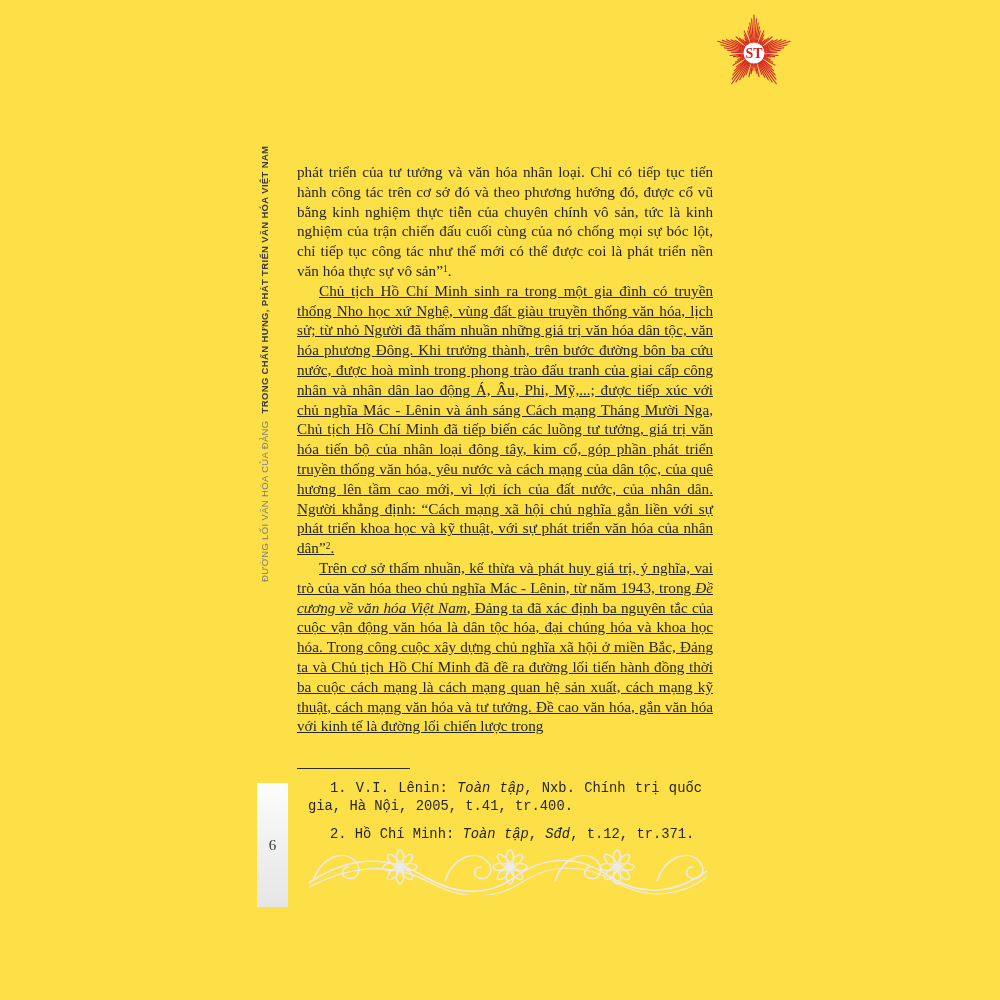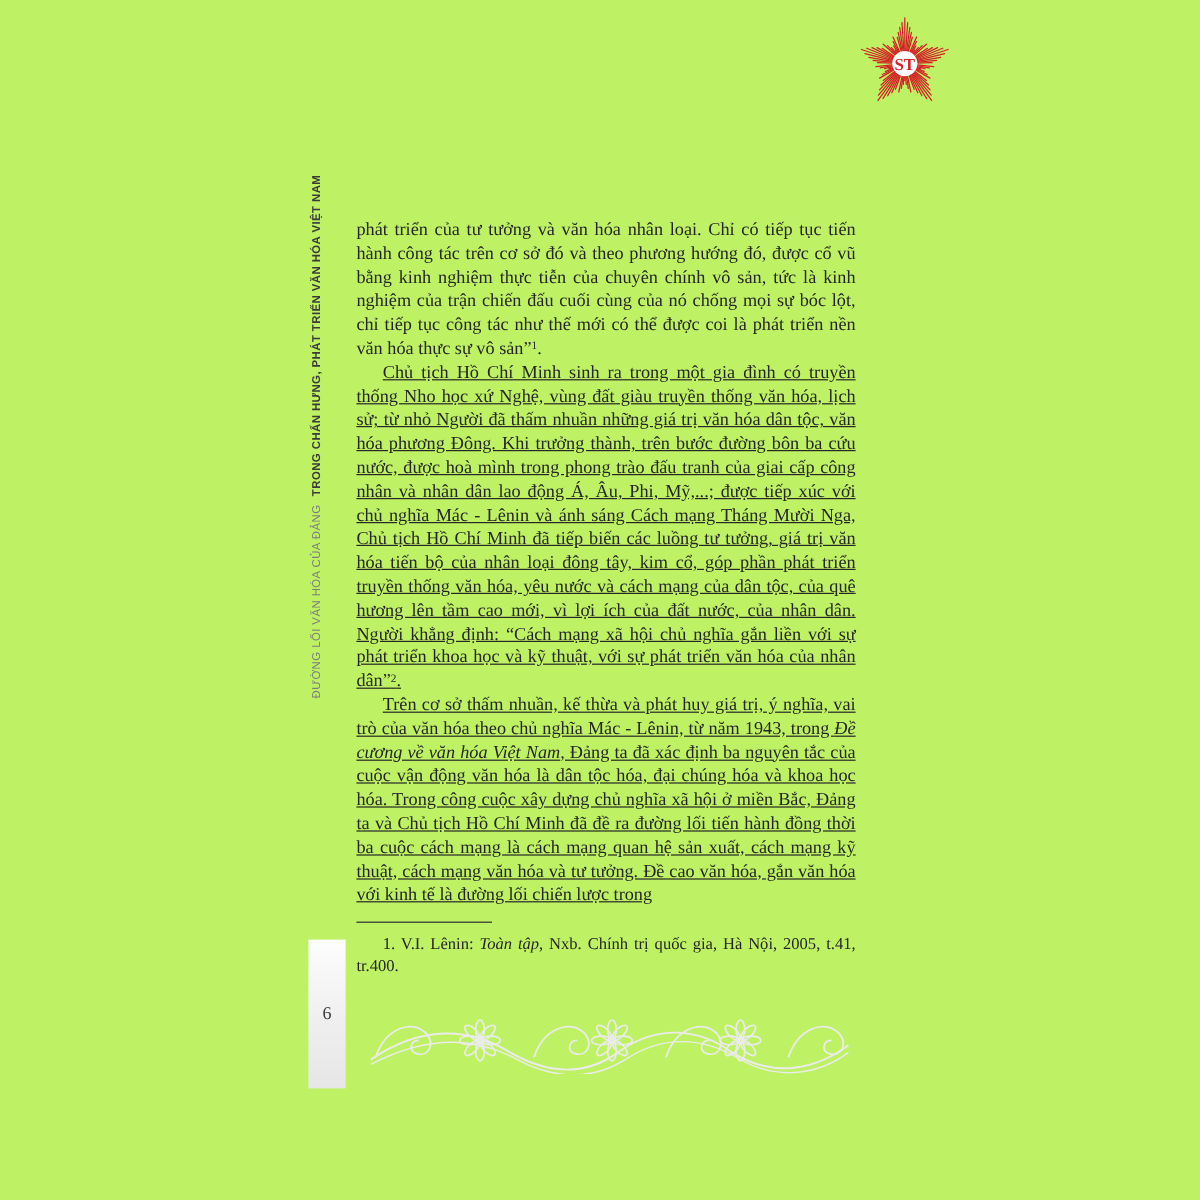--- a/index.html
+++ b/index.html
@@ -1,45 +1,45 @@
 <!DOCTYPE html>
 <html><head>
 <meta charset="utf-8">
 <style>
   html,body{margin:0;padding:0;background:#ffffff;}
   .page{
-    position:relative;width:1000px;height:1000px;background:#bef264;overflow:hidden;
+    position:relative;width:1000px;height:1000px;background:#fde047;overflow:hidden;
     font-family:"Liberation Serif",serif;color:#262626;
   }
   
   .logo{position:absolute;left:712px;top:13px;width:84px;height:80px;}
   
   .spine{
     position:absolute;left:256px;top:582px;width:402px;height:18px;
     transform:rotate(-90deg);transform-origin:0 0;
     font-family:"Liberation Sans",sans-serif;font-size:9.5px;letter-spacing:.35px;
     white-space:nowrap;color:#7c7c7c;line-height:18px;
   }
   .spine .spine-bold{color:#3a3a3a;font-weight:bold;margin-left:7px;}
   
   .body-text{
     position:absolute;left:297px;top:162px;width:416px;
-    font-size:15.2px;line-height:19.8px;text-align:justify;margin-top:20px;
+    font-size:15.2px;line-height:19.8px;text-align:justify;
   }
   .body-text p{margin:0;}
   .body-text p.indent{text-indent:22px;text-decoration:underline;}
   .run-i{font-style:italic;}
   .run-sup{font-size:.62em;position:relative;top:-.45em;line-height:0;}
   
   .footnotes{
     position:absolute;left:297px;top:768px;width:416px;
     font-size:13.8px;line-height:17.6px;text-align:justify;
   }
   .fn-rule{width:113px;height:0;border-top:1.3px solid #2f2f2f;margin:0 0 9px 0;}
-  .footnotes p{margin:0;text-indent:22px;}
+  .footnotes p{margin:11px;text-indent:22px;font-family:Liberation Mono, monospace;}
   
   .pagenum-strip{
     position:absolute;left:257px;top:783px;width:31px;height:124px;
     background:linear-gradient(180deg,#fdfdfd 0%,#efefef 55%,#e6e6e6 100%);
     display:flex;align-items:center;justify-content:center;
     font-size:15px;color:#3a3a3a;
   }
   
   .ornament{position:absolute;left:305px;top:837px;width:406px;height:58px;}
 </style>
@@ -142,20 +142,21 @@
   <div class="body-text" id="body-text">
       <p><span class="run-n">phát triển của tư tưởng và văn hóa nhân loại. Chỉ có tiếp tục tiến hành công tác trên cơ sở đó và theo phương hướng đó, được cổ vũ bằng kinh nghiệm thực tiễn của chuyên chính vô sản, tức là kinh nghiệm của trận chiến đấu cuối cùng của nó chống mọi sự bóc lột, chỉ tiếp tục công tác như thế mới có thể được coi là phát triển nền văn hóa thực sự vô sản”</span><span class="run-sup">1</span><span class="run-n">.</span></p>
       <p class="indent"><span class="run-n">Chủ tịch Hồ Chí Minh sinh ra trong một gia đình có truyền thống Nho học xứ Nghệ, vùng đất giàu truyền thống văn hóa, lịch sử; từ nhỏ Người đã thấm nhuần những giá trị văn hóa dân tộc, văn hóa phương Đông. Khi trưởng thành, trên bước đường bôn ba cứu nước, được hoà mình trong phong trào đấu tranh của giai cấp công nhân và nhân dân lao động Á, Âu, Phi, Mỹ,...; được tiếp xúc với chủ nghĩa Mác - Lênin và ánh sáng Cách mạng Tháng Mười Nga, Chủ tịch Hồ Chí Minh đã tiếp biến các luồng tư tưởng, giá trị văn hóa tiến bộ của nhân loại đông tây, kim cổ, góp phần phát triển truyền thống văn hóa, yêu nước và cách mạng của dân tộc, của quê hương lên tầm cao mới, vì lợi ích của đất nước, của nhân dân. Người khẳng định: “Cách mạng xã hội chủ nghĩa gắn liền với sự phát triển khoa học và kỹ thuật, với sự phát triển văn hóa của nhân dân”</span><span class="run-sup">2</span><span class="run-n">.</span></p>
       <p class="indent"><span class="run-n">Trên cơ sở thấm nhuần, kế thừa và phát huy giá trị, ý nghĩa, vai trò của văn hóa theo chủ nghĩa Mác - Lênin, từ năm 1943, trong </span><span class="run-i">Đề cương về văn hóa Việt Nam</span><span class="run-n">, Đảng ta đã xác định ba nguyên tắc của cuộc vận động văn hóa là dân tộc hóa, đại chúng hóa và khoa học hóa. Trong công cuộc xây dựng chủ nghĩa xã hội ở miền Bắc, Đảng ta và Chủ tịch Hồ Chí Minh đã đề ra đường lối tiến hành đồng thời ba cuộc cách mạng là cách mạng quan hệ sản xuất, cách mạng kỹ thuật, cách mạng văn hóa và tư tưởng. Đề cao văn hóa, gắn văn hóa với kinh tế là đường lối chiến lược trong</span></p>
     </div>
 
   <div class="footnotes">
     <div class="fn-rule"></div>
     <div id="footnote-items">
         <p><span class="run-n">1. V.I. Lênin: </span><span class="run-i">Toàn tập</span><span class="run-n">, Nxb. Chính trị quốc gia, Hà Nội, 2005, t.41, tr.400.</span></p>
+        <p><span class="run-n">2. Hồ Chí Minh: </span><span class="run-i">Toàn tập</span><span class="run-n">, </span><span class="run-i">Sđd</span><span class="run-n">, t.12, tr.371.</span></p>
       </div>
   </div>
 
   <div class="pagenum-strip">
     <span>6</span>
   </div>
 
   <svg class="ornament" id="ornament" viewBox="0 0 406 58">
       <path d="M4,46 C45,18 85,18 120,40 C155,60 185,58 210,40 C240,18 275,18 305,40 C340,62 375,54 402,34" fill="none" stroke="#ebebeb" stroke-width="1.6"></path>
       <path d="M4,50 C50,26 90,26 126,46 C160,64 190,62 216,46 C246,26 280,26 312,46 C344,64 378,58 402,40" fill="none" stroke="#ebebeb" stroke-width="1.2"></path>

